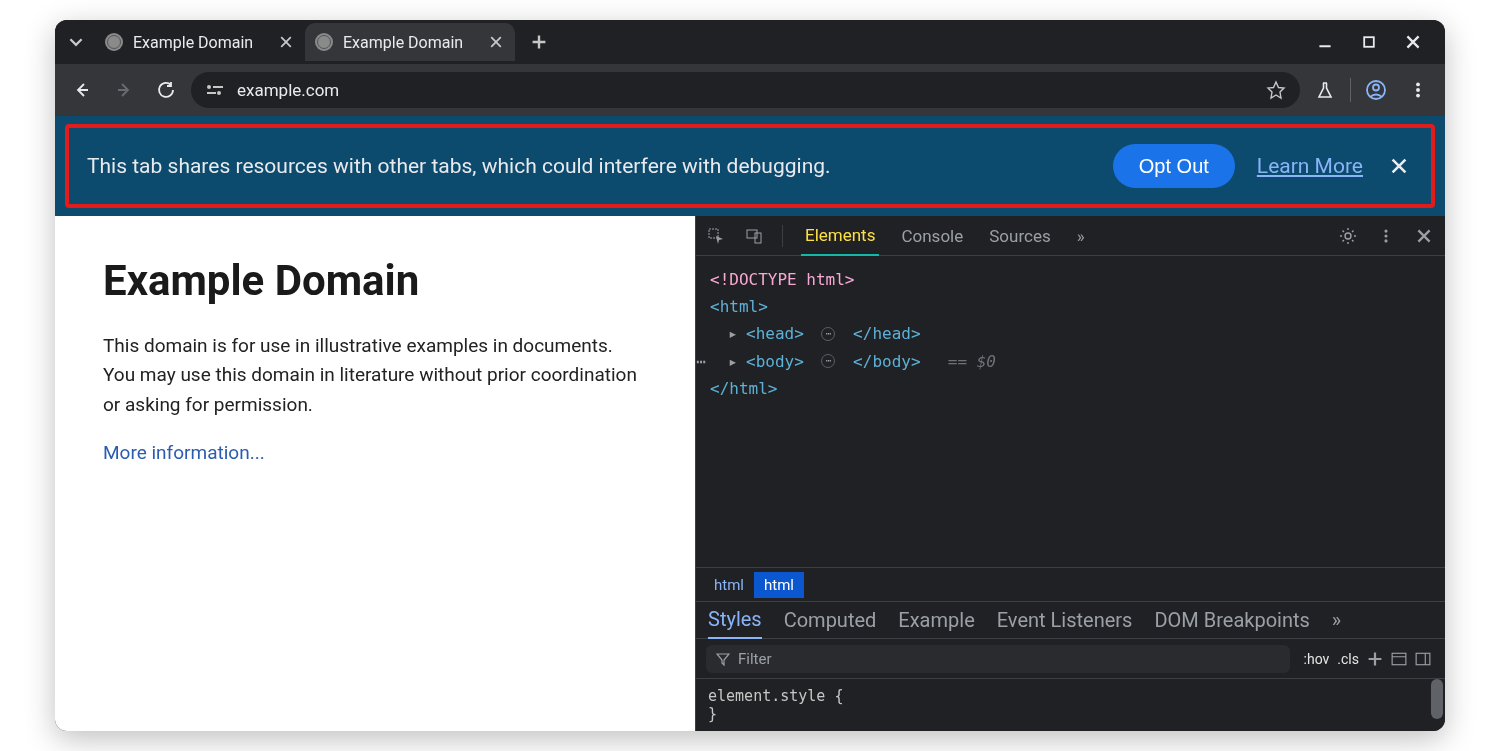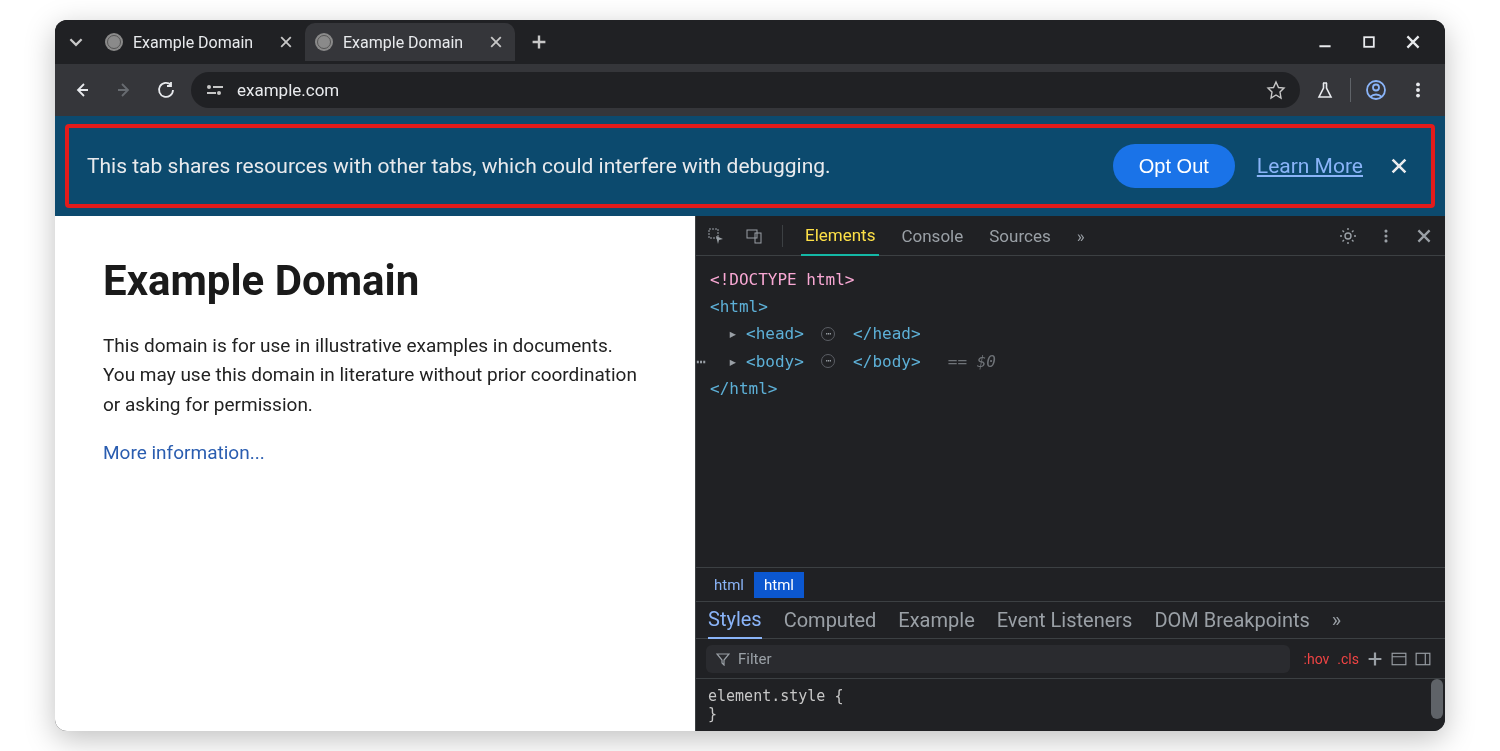--- a/index.html
+++ b/index.html
@@ -103,21 +103,21 @@
 .dom .sel{ position:relative; }
 .dom .sel::before{ content:"⋯"; position:absolute; left:-14px; color:#9aa0a6;}
 .crumbs{ height:34px; border-top:1px solid #3c4043; display:flex; align-items:center; padding:0 8px; gap:0; font-size:15px;}
 .crumb{ padding:4px 10px; color:#8ab4f8;}
 .crumb.active{ background:#0b57d0; color:#fff;}
 .styles-tabs{ height:38px; border-top:1px solid #3c4043; border-bottom:1px solid #3c4043; display:flex; align-items:center; gap:22px; padding:0 12px;}
 .s-tab{ font-size:20px; color:#9aa0a6;}
 .s-tab.active{ color:#8ab4f8; border-bottom:2px solid #8ab4f8; padding-bottom:6px; padding-top:6px;}
 .filter-row{ height:40px; display:flex; align-items:center; padding:0 10px; gap:10px; border-bottom:1px solid #3c4043;}
 .filter-box{ flex:1; height:28px; background:#2a2b2f; border-radius:6px; display:flex; align-items:center; padding:0 10px; gap:8px; color:#9aa0a6; font-size:15px;}
-.filter-tools{ display:flex; color:#ef4444; font-size:14px; align-items:center;}
+.filter-tools{ display:flex; color:#e5e5e5; font-size:14px; align-items:center;}
 .filter-tools span{ padding:2px 4px;}
 .style-body{ padding:8px 12px; font-family:Menlo,Consolas,monospace; font-size:15px; color:#c7c7c7; position:relative;}
 .style-body .scroll{ position:absolute; right:2px; top:0; width:12px; height:40px; background:#5f6368; border-radius:6px;}
 svg{ display:block;}
 </style>
 </head>
 <body>
 
 <div class="window">
 

